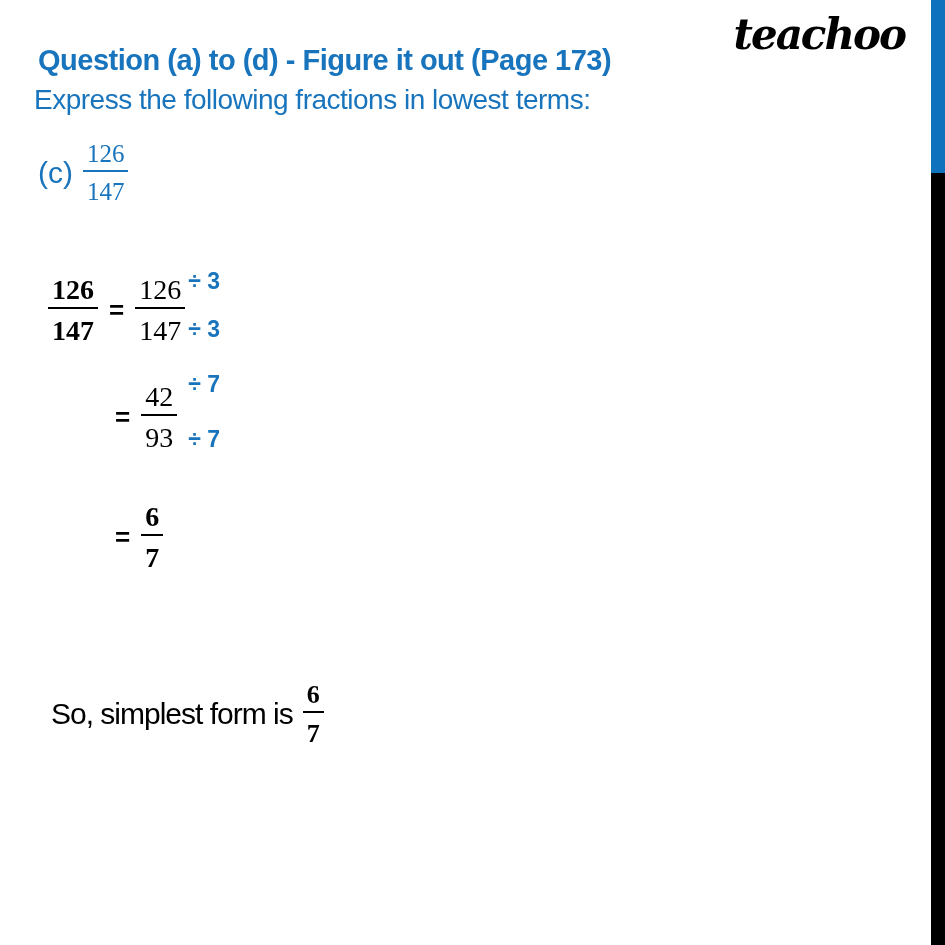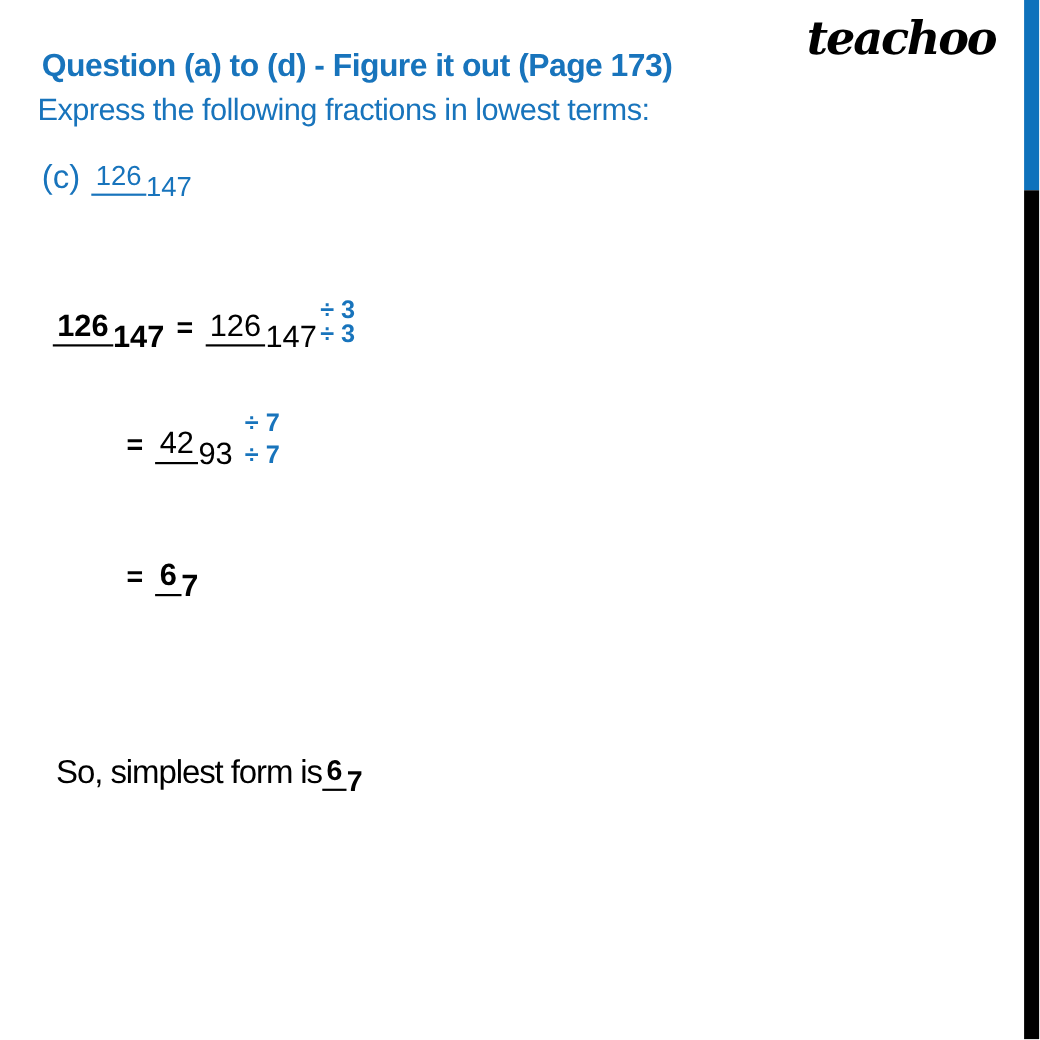--- a/index.html
+++ b/index.html
@@ -45,26 +45,26 @@
 
   .instruction {
     position: absolute; left: 34px; top: 84px;
     font-size: 28px; letter-spacing: -0.5px;
     color: var(--accent-blue, #1874bc);
     white-space: nowrap;
   }
 
   
   .frac {
-    display: inline-flex; flex-direction: row; align-items: center;
-    font-family: Liberation Sans, sans-serif;
+    display: inline-flex; flex-direction: column; align-items: center;
+    font-family: Liberation Serif, serif;
     line-height: 1.12; text-align: center;
   }
   .frac .num { border-bottom: 2px solid currentColor; padding: 0 4px 2px; }
-  .frac .den { padding-top: 16px; }
+  .frac .den { padding-top: 6px; }
 
   .part {
     position: absolute; left: 38px; top: 140px;
     display: flex; align-items: center; gap: 10px;
     color: var(--accent-blue, #1874bc);
   }
   .part-label { font-size: 30px; }
   .part .frac { font-size: 25px; }
 
   .step {
@@ -92,21 +92,21 @@
     font-weight: bold; font-size: 23px;
     color: var(--accent-blue, #1874bc);
   }
   .step1 .annot-top { top: -6px;  margin-left: 3px; }
   .step1 .annot-bot { bottom: 4px; margin-left: 3px; }
   .step2 .annot-top { top: -10px; margin-left: 11px; }
   .step2 .annot-bot { bottom: 1px; margin-left: 11px; }
 
   .conclusion {
     position: absolute; left: 51px; top: 680px;
-    display: flex; align-items: center; 
+    display: flex; align-items: center; gap: 10px;
     font-size: 30px; letter-spacing: -1px; color: #000;
   }
   .conclusion .frac { font-size: 26px; font-weight: bold; letter-spacing: 0; }
 </style>
 </head>
 <body>
 
 <div class="slide">
 
   <div class="title">Question (a) to (d) - Figure it out (Page 173)</div>

